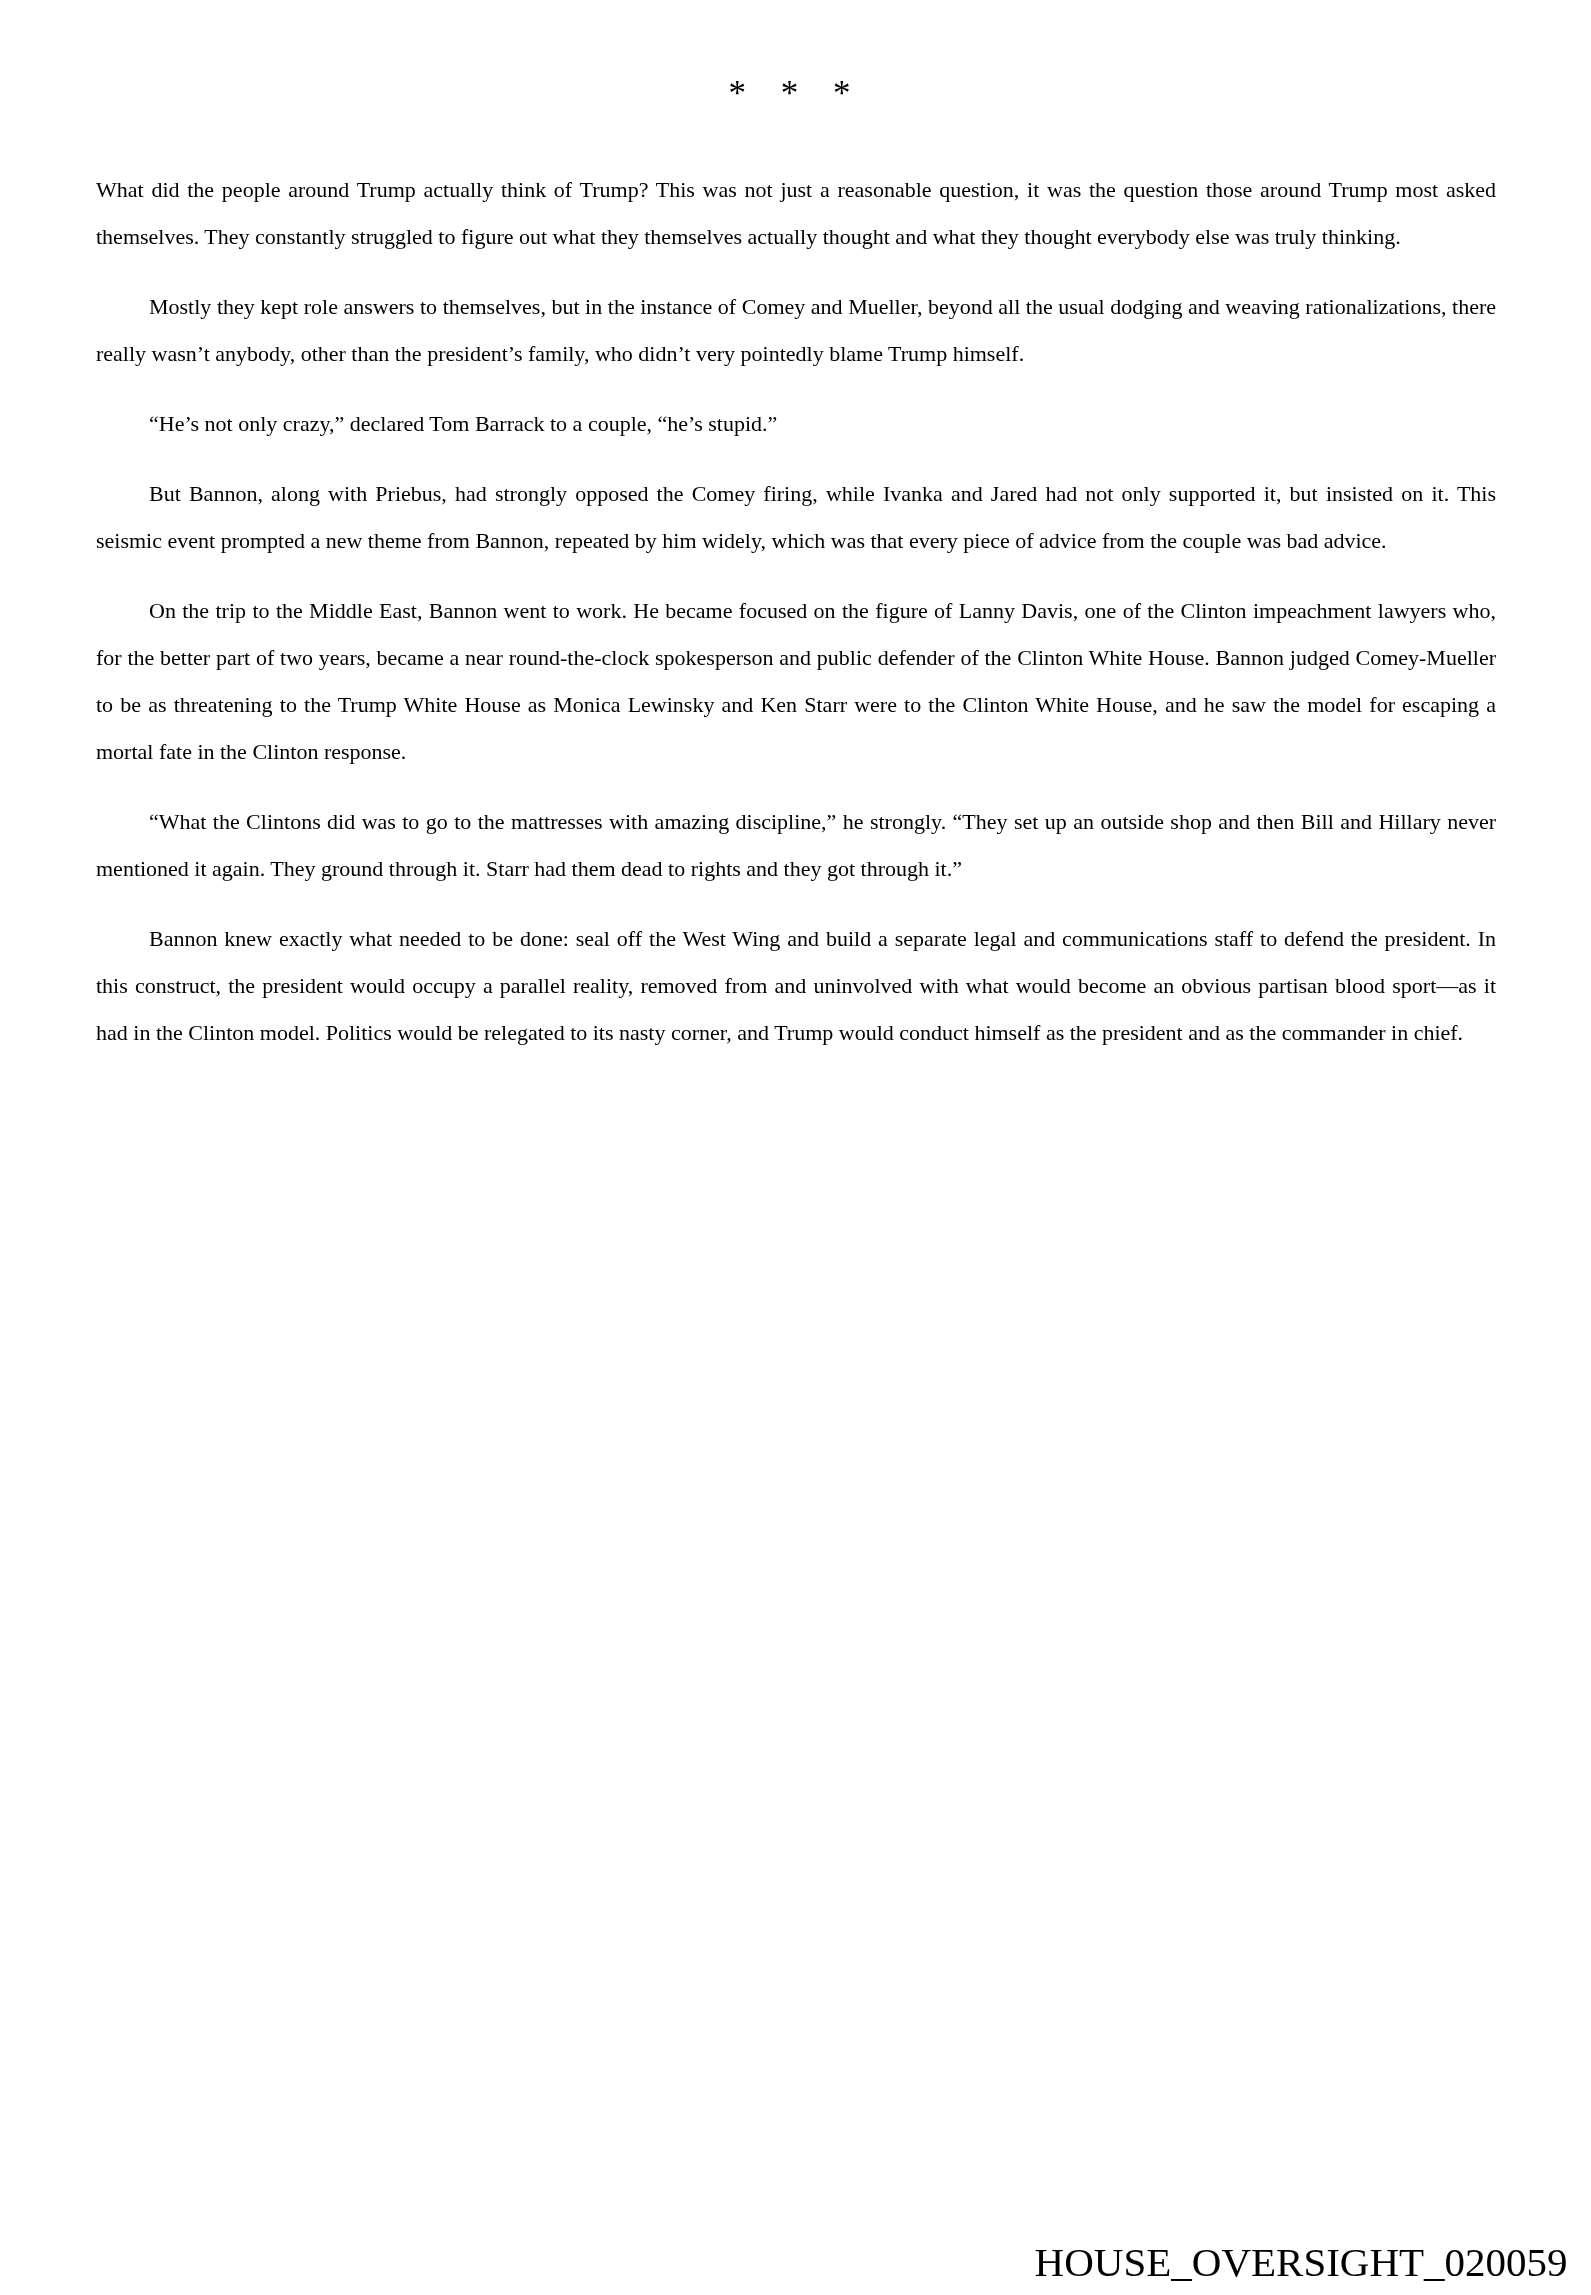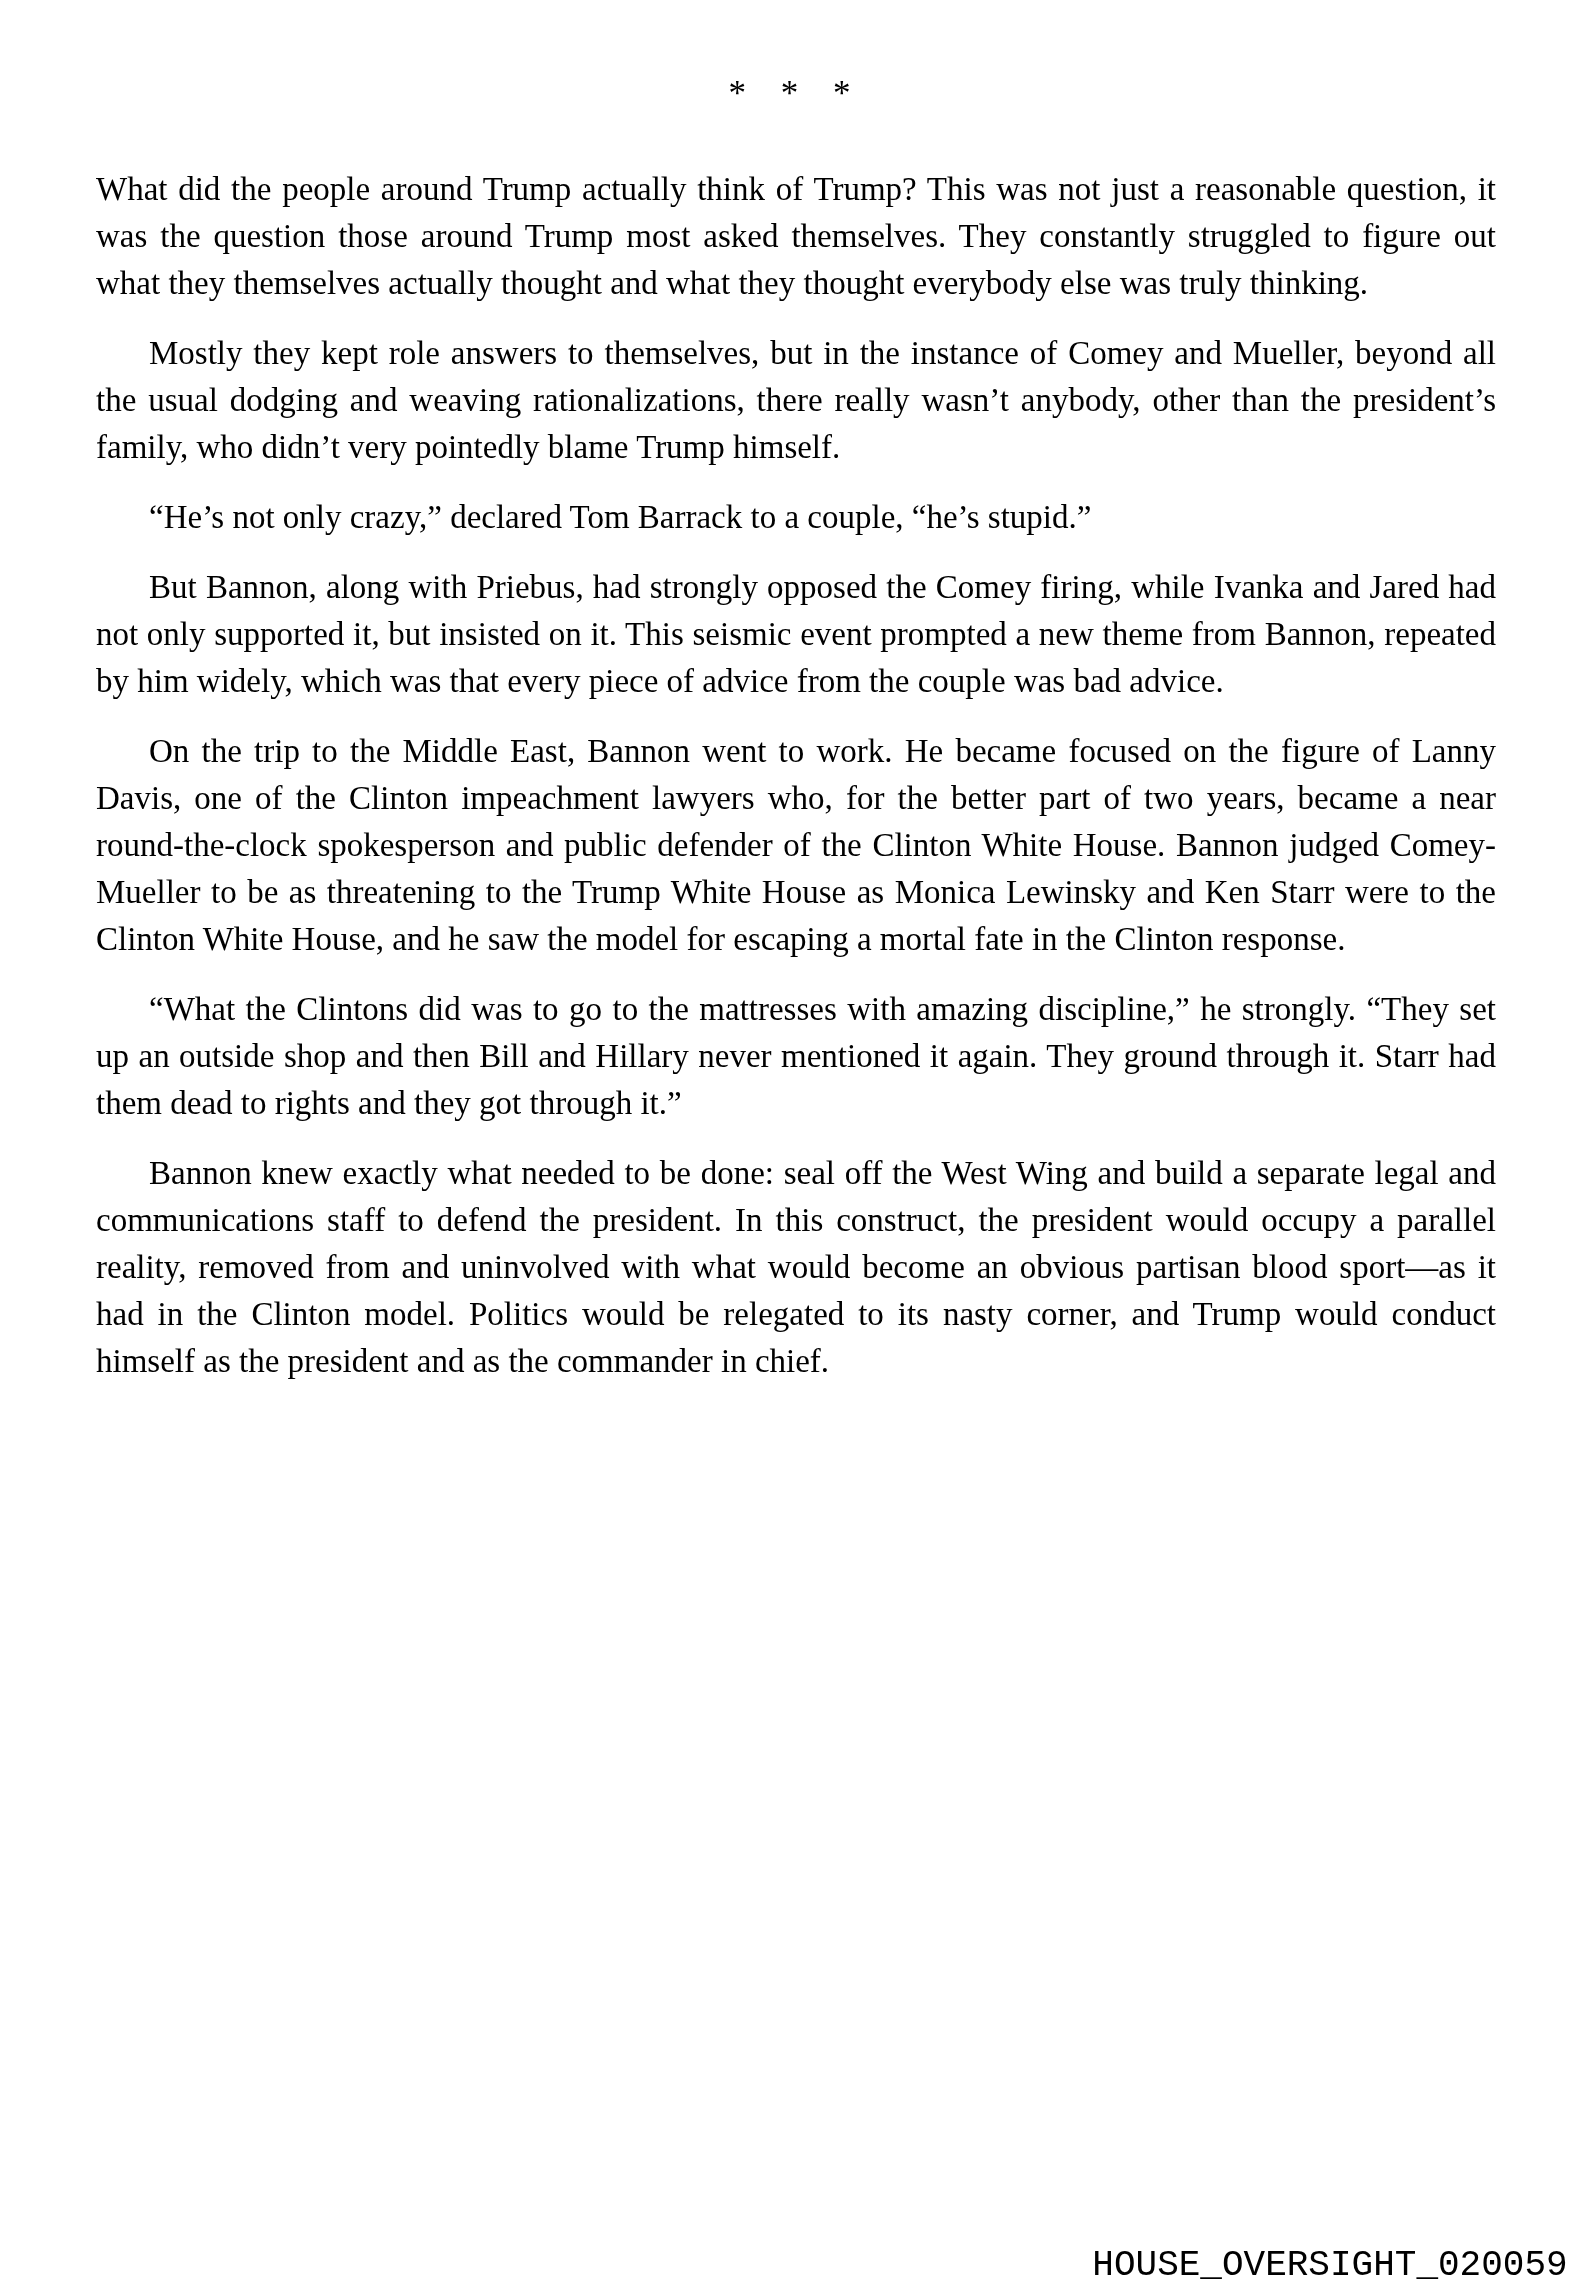--- a/index.html
+++ b/index.html
@@ -20,38 +20,38 @@
     text-align: center;
     font-family: "Liberation Serif", serif;
     font-size: 35px;
     line-height: 39px;
     letter-spacing: 13px;
     color: #000000;
   }
   .body-text {
     margin: 53px 96px 0 96px;
     font-family: "Liberation Serif", serif;
-    font-size: 33px;
+    font-size: 22px;
     line-height: 47px;
     text-align: justify;
     color: #000000;
   }
   .para {
     margin: 0 0 23px 0;
     text-indent: 53px;
   }
   .para.first {
     text-indent: 0;
   }
   .page-footer {
     position: absolute;
     right: 24.4px;
     bottom: 9px;
-    font-family: Liberation Mono, monospace;
-    font-size: 36px;
+    font-family: Liberation Serif, serif;
+    font-size: 41px;
     color: #000000;
     white-space: nowrap;
   }
 </style>
 </head>
 <body>
 
 <main class="page">
 
   <div class="divider">* * *</div>

